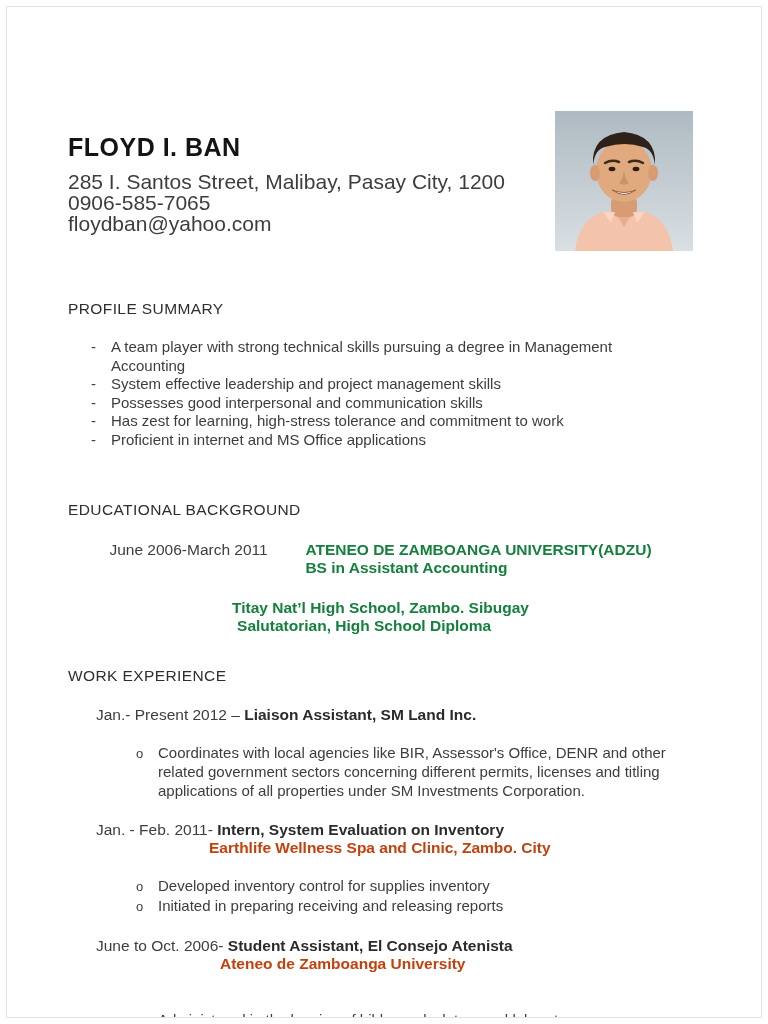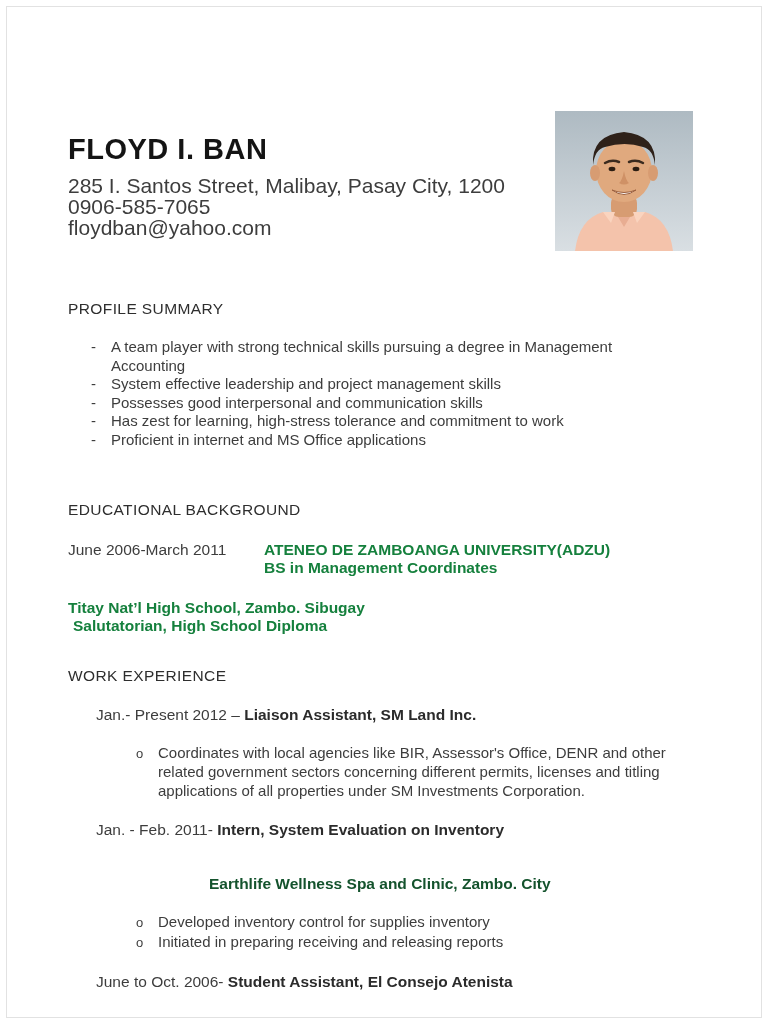--- a/index.html
+++ b/index.html
@@ -23,21 +23,21 @@
   }
   
   .header-row {
     display: flex;
     justify-content: space-between;
     align-items: flex-start;
     margin-top: 104px;
   }
   .identity { padding-top: 22px; }
   .name {
-    font-size: 29px;
+    font-size: 25px;
     font-weight: 700;
     color: #141414;
     letter-spacing: 0.5px;
     margin-bottom: 9px;
   }
   .contact-line {
     font-size: 21px;
     line-height: 21px;
     color: #3d3d3d;
   }
@@ -70,34 +70,34 @@
     text-align: left;
   }
   .p-bullet .p-text { flex: 1; max-width: 570px; }
   
   .edu-heading { margin-top: 52px; }
   .edu-entry {
     display: flex;
     margin-top: 22px;
     font-size: 15.5px;
     line-height: 18px;
+    justify-content: center;
   }
   .edu-dates { flex: 0 0 196px; color: #3d3d3d; }
   .edu-detail { font-weight: 700; color: #15803d; }
   .edu-line2 { margin-top: 0; }
   .edu-entry.second .edu-line2 { padding-left: 5px; }
   
   .work-heading { margin-top: 32px; }
   .job { font-size: 15.5px; }
   .job-line { margin-top: 21px; line-height: 18px; margin-left: 28px; }
   .job-title { font-weight: 700; color: #2b2b2b; }
   .job-line2 {
-    font-weight: 700; color: #14532d;
+    font-weight: 700; color: #c2410c;
     line-height: 18px;
-    margin-top: 36px;
   }
   .job2 .job-line2 { padding-left: 141px; }
   .job3 .job-line2 { padding-left: 152px; }
   .job-bullets { margin-top: 19px; }
   .job3 .job-bullets { margin-top: 37px; }
   .j-bullet {
     display: flex;
     font-size: 15px;
     line-height: 19px;
   }
@@ -185,21 +185,21 @@
         <span class="p-text">Proficient in internet and MS Office applications</span>
       </div>
     </div>
 
     <div class="section-heading edu-heading">EDUCATIONAL BACKGROUND</div>
 
     <div class="edu-entry">
       <div class="edu-dates">June 2006-March 2011</div>
       <div class="edu-detail">
         <div>ATENEO DE ZAMBOANGA UNIVERSITY(ADZU)</div>
-        <div class="edu-line2">BS in Management Coordinates</div>
+        <div class="edu-line2">BS in Assistant Accounting</div>
       </div>
     </div>
 
     <div class="edu-entry second">
       <div class="edu-detail">
         <div>Titay Nat’l High School, Zambo. Sibugay</div>
         <div class="edu-line2">Salutatorian, High School Diploma</div>
       </div>
     </div>
 

